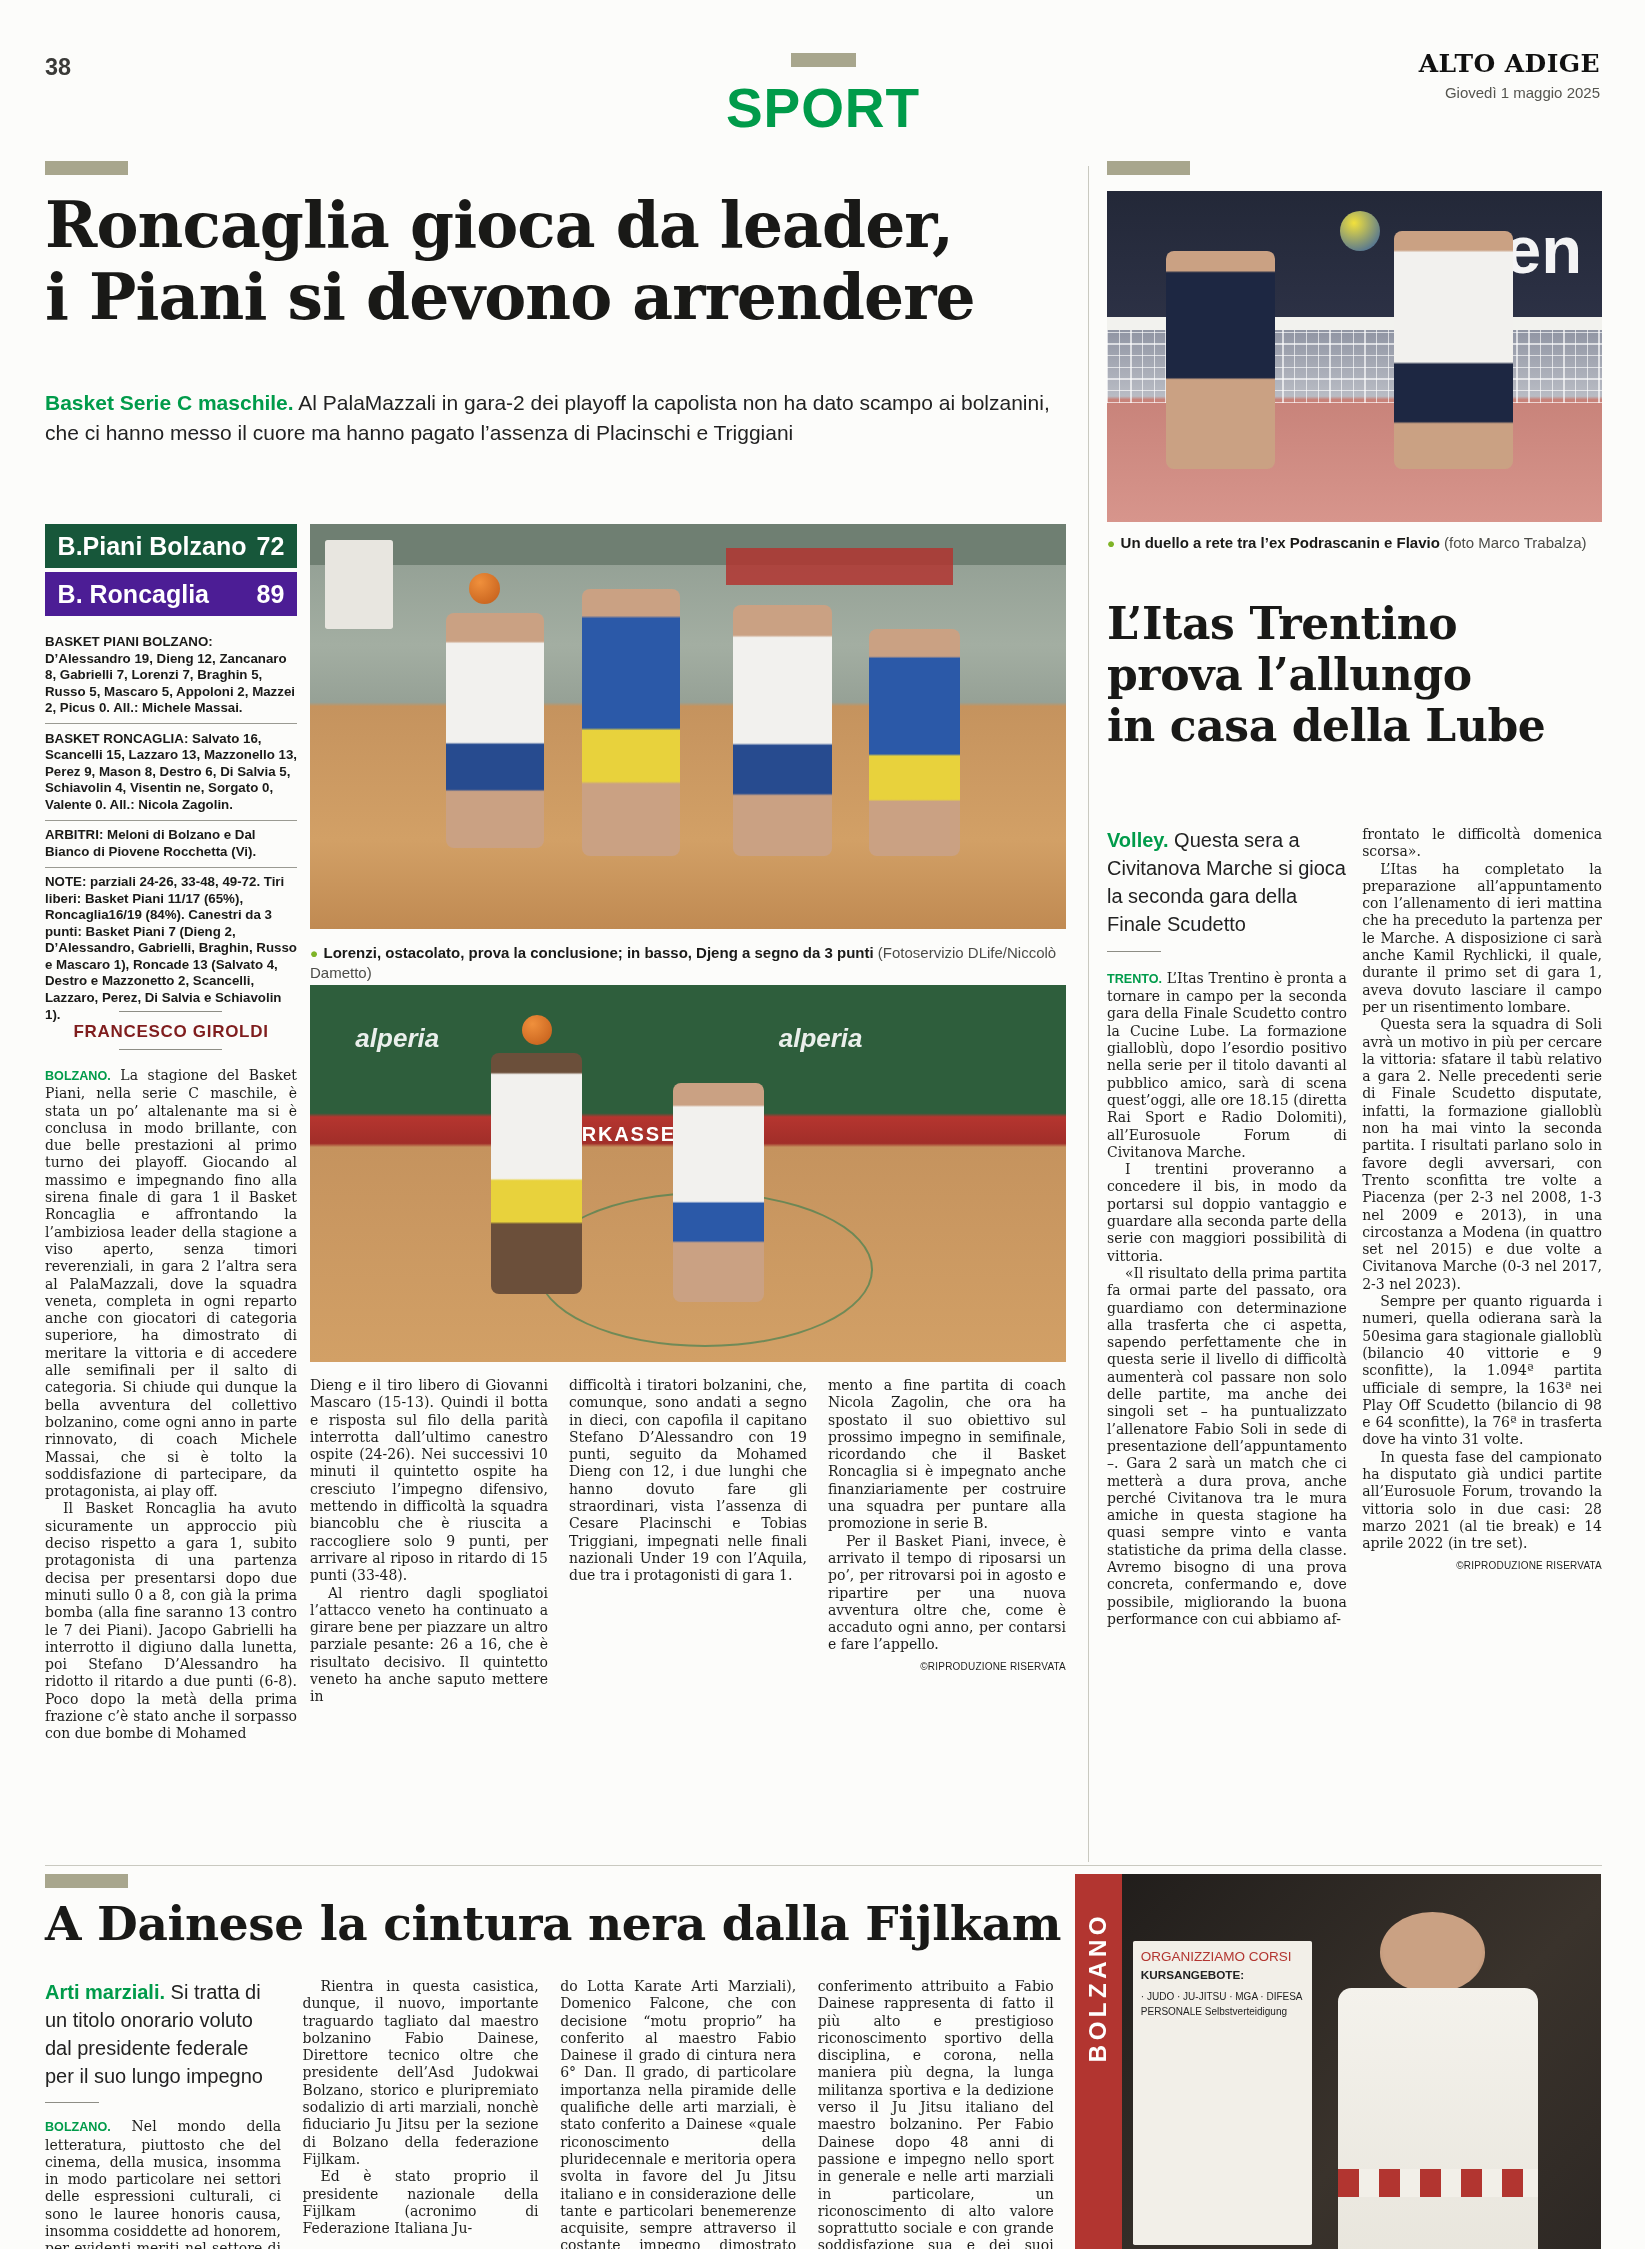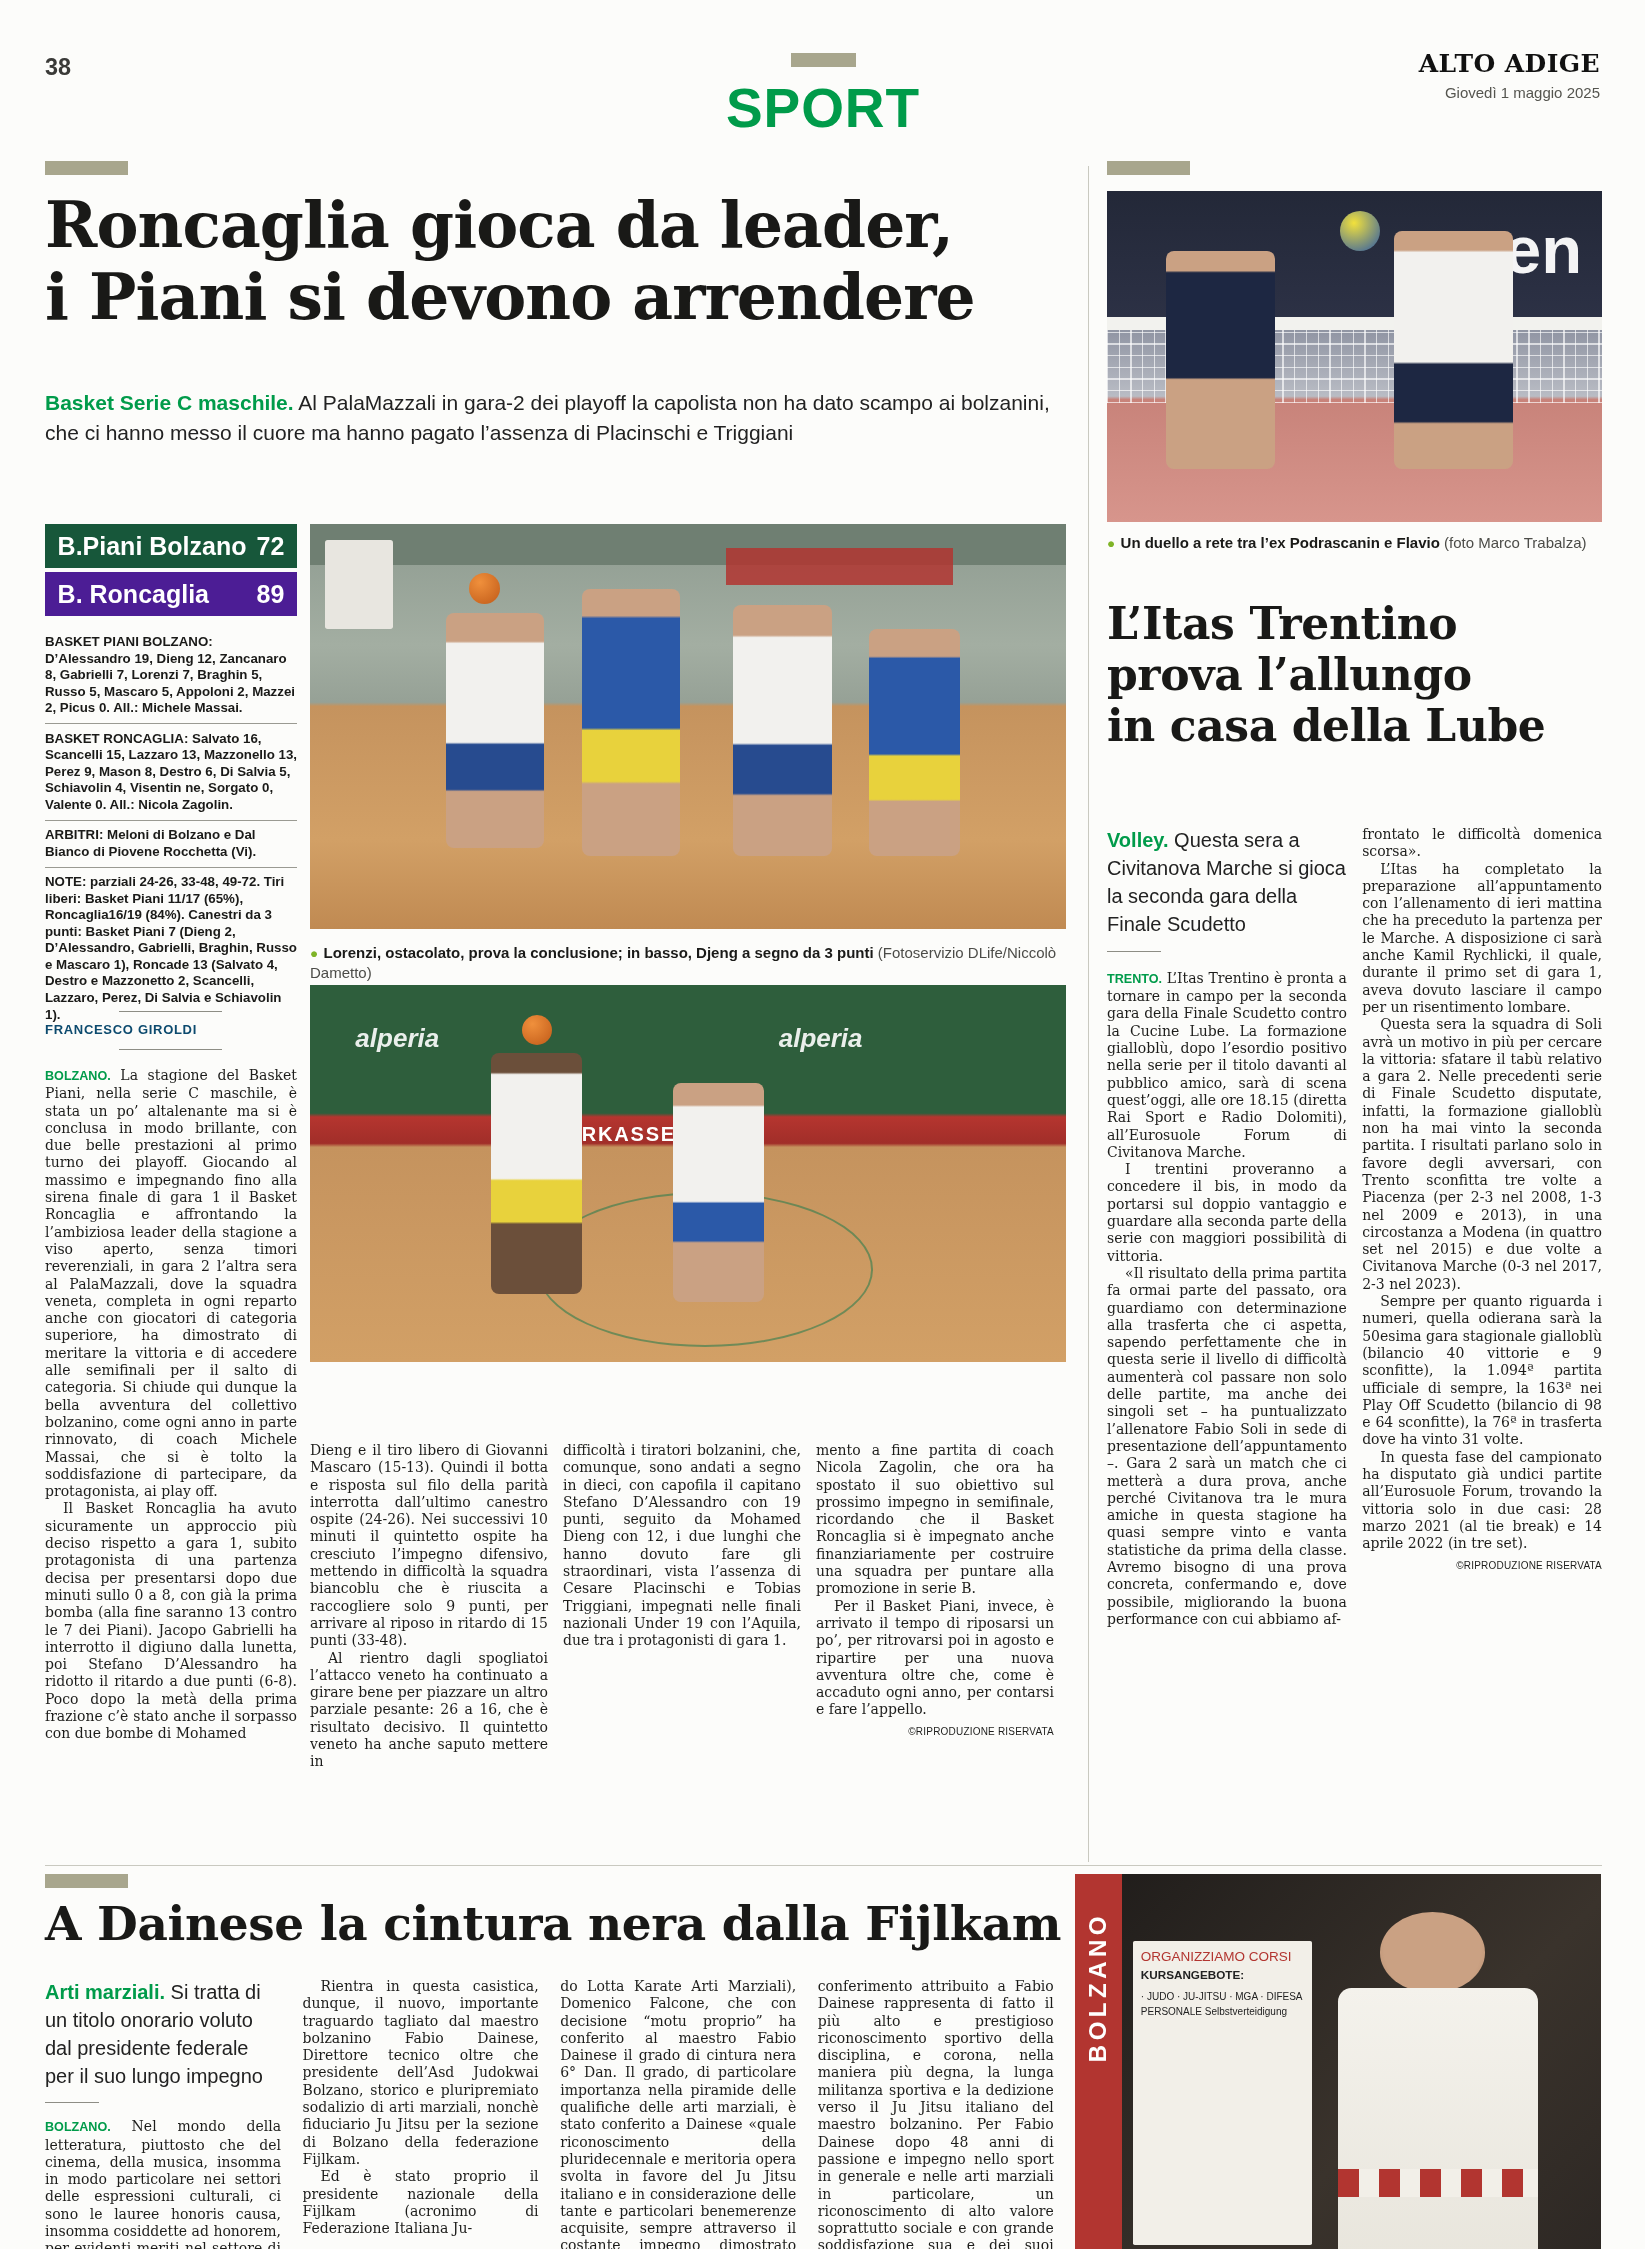--- a/index.html
+++ b/index.html
@@ -25,21 +25,21 @@
   .lead-green{font-weight:bold;}
 
   .scorerow{display:flex;align-items:center;justify-content:space-between;color:#fff;
             font-size:25px;font-weight:bold;padding:0 12.6px;box-sizing:border-box;}
 
   .roster{font-size:13.3px;line-height:16.6px;font-weight:bold;color:#1a1a18;text-align:left;}
   .roster .rlabel{font-weight:900;}
   .rblock{margin:0 0 6.3px 0;padding:0 0 6.3px 0;border-bottom:0.9px solid #9a9a92;}
   .rblock:last-child{border-bottom:none;}
 
-  .byline{font-size:13px;font-weight:bold;letter-spacing:0.7px;color:#0c4a6e;}
+  .byline{font-size:17px;font-weight:bold;letter-spacing:0.7px;text-align:center;color:#7f1d1d;}
 
   .body{font-family:"DejaVu Serif",serif;font-size:14px;line-height:17.3px;text-align:justify;color:#1d1d1b;}
   .body p{margin:0;}
   .body p.ind{text-indent:18px;}
   .citylead{font-family:"Liberation Sans",sans-serif;font-weight:bold;font-size:12.6px;}
   .repro{font-family:"Liberation Sans",sans-serif;font-size:10px;letter-spacing:0.2px;color:#1d1d1b;
          text-align:right;margin-top:4.5px;}
 
   .caption{font-size:15px;font-weight:bold;color:#1a1a18;line-height:1.3;}
   .caption .bullet{color:#7fb427;font-size:13.5px;vertical-align:middle;margin-right:5.4px;}
@@ -121,21 +121,21 @@
   <div class="abs photo" style="left:310px;top:985px;width:756px;height:377px;background:linear-gradient(180deg,#2e5e3c 0%,#2e5e3c 34%,#b5352f 35%,#a12e29 42%,#c5935e 43%,#d2a066 100%);">
     <div class="ph-label" style="left:6%;top:10%;font-size:26px;font-style:italic;opacity:.9;">alperia</div>
     <div class="ph-label" style="left:62%;top:10%;font-size:26px;font-style:italic;opacity:.9;">alperia</div>
     <div class="ph-label" style="left:30%;top:36.5%;font-size:20px;letter-spacing:1.8px;">SPARKASSE</div>
     <div class="abs" style="left:30%;top:55%;width:44%;height:40%;border:2.7px solid #2e7d4f;border-radius:50%;opacity:.6;"></div>
     <div class="fig" style="left:24%;top:18%;width:12%;height:64%;background:linear-gradient(180deg,#6b4f3a 8%,#f2f1ee 9% 52%,#e8d23c 53% 70%,#6b4f3a 71%);"></div>
     <div class="fig" style="left:48%;top:26%;width:12%;height:58%;background:linear-gradient(180deg,#caa183 10%,#f2f1ee 11% 54%,#2b59a8 55% 72%,#caa183 73%);"></div>
     <div class="ball" style="left:28%;top:8%;width:30px;height:30px;"></div>
   </div>
 
-  <div class="abs cols" style="left:310px;top:1442px;width:756px;height:414px;gap:15px;">
+  <div class="abs cols" style="left:310px;top:1377px;width:756px;height:414px;gap:21px;">
     <div class="body" style="width:238px;">
       <p>Dieng e il tiro libero di Giovanni Mascaro (15-13). Quindi il botta e risposta sul filo della parità interrotta dall’ultimo canestro ospite (24-26). Nei successivi 10 minuti il quintetto ospite ha cresciuto l’impegno difensivo, mettendo in difficoltà la squadra biancoblu che è riuscita a raccogliere solo 9 punti, per arrivare al riposo in ritardo di 15 punti (33-48).</p>
       <p class="ind">Al rientro dagli spogliatoi l’attacco veneto ha continuato a girare bene per piazzare un altro parziale pesante: 26 a 16, che è risultato decisivo. Il quintetto veneto ha anche saputo mettere in</p>
     </div>
     <div class="body" style="width:238px;">
       <p>difficoltà i tiratori bolzanini, che, comunque, sono andati a segno in dieci, con capofila il capitano Stefano D’Alessandro con 19 punti, seguito da Mohamed Dieng con 12, i due lunghi che hanno dovuto fare gli straordinari, vista l’assenza di Cesare Placinschi e Tobias Triggiani, impegnati nelle finali nazionali Under 19 con l’Aquila, due tra i protagonisti di gara 1.</p>
     </div>
     <div class="body" style="width:238px;">
       <p>mento a fine partita di coach Nicola Zagolin, che ora ha spostato il suo obiettivo sul prossimo impegno in semifinale, ricordando che il Basket Roncaglia si è impegnato anche finanziariamente per costruire una squadra per puntare alla promozione in serie B.</p>
       <p class="ind">Per il Basket Piani, invece, è arrivato il tempo di riposarsi un po’, per ritrovarsi poi in agosto e ripartire per una nuova avventura oltre che, come è accaduto ogni anno, per contarsi e fare l’appello.</p>

